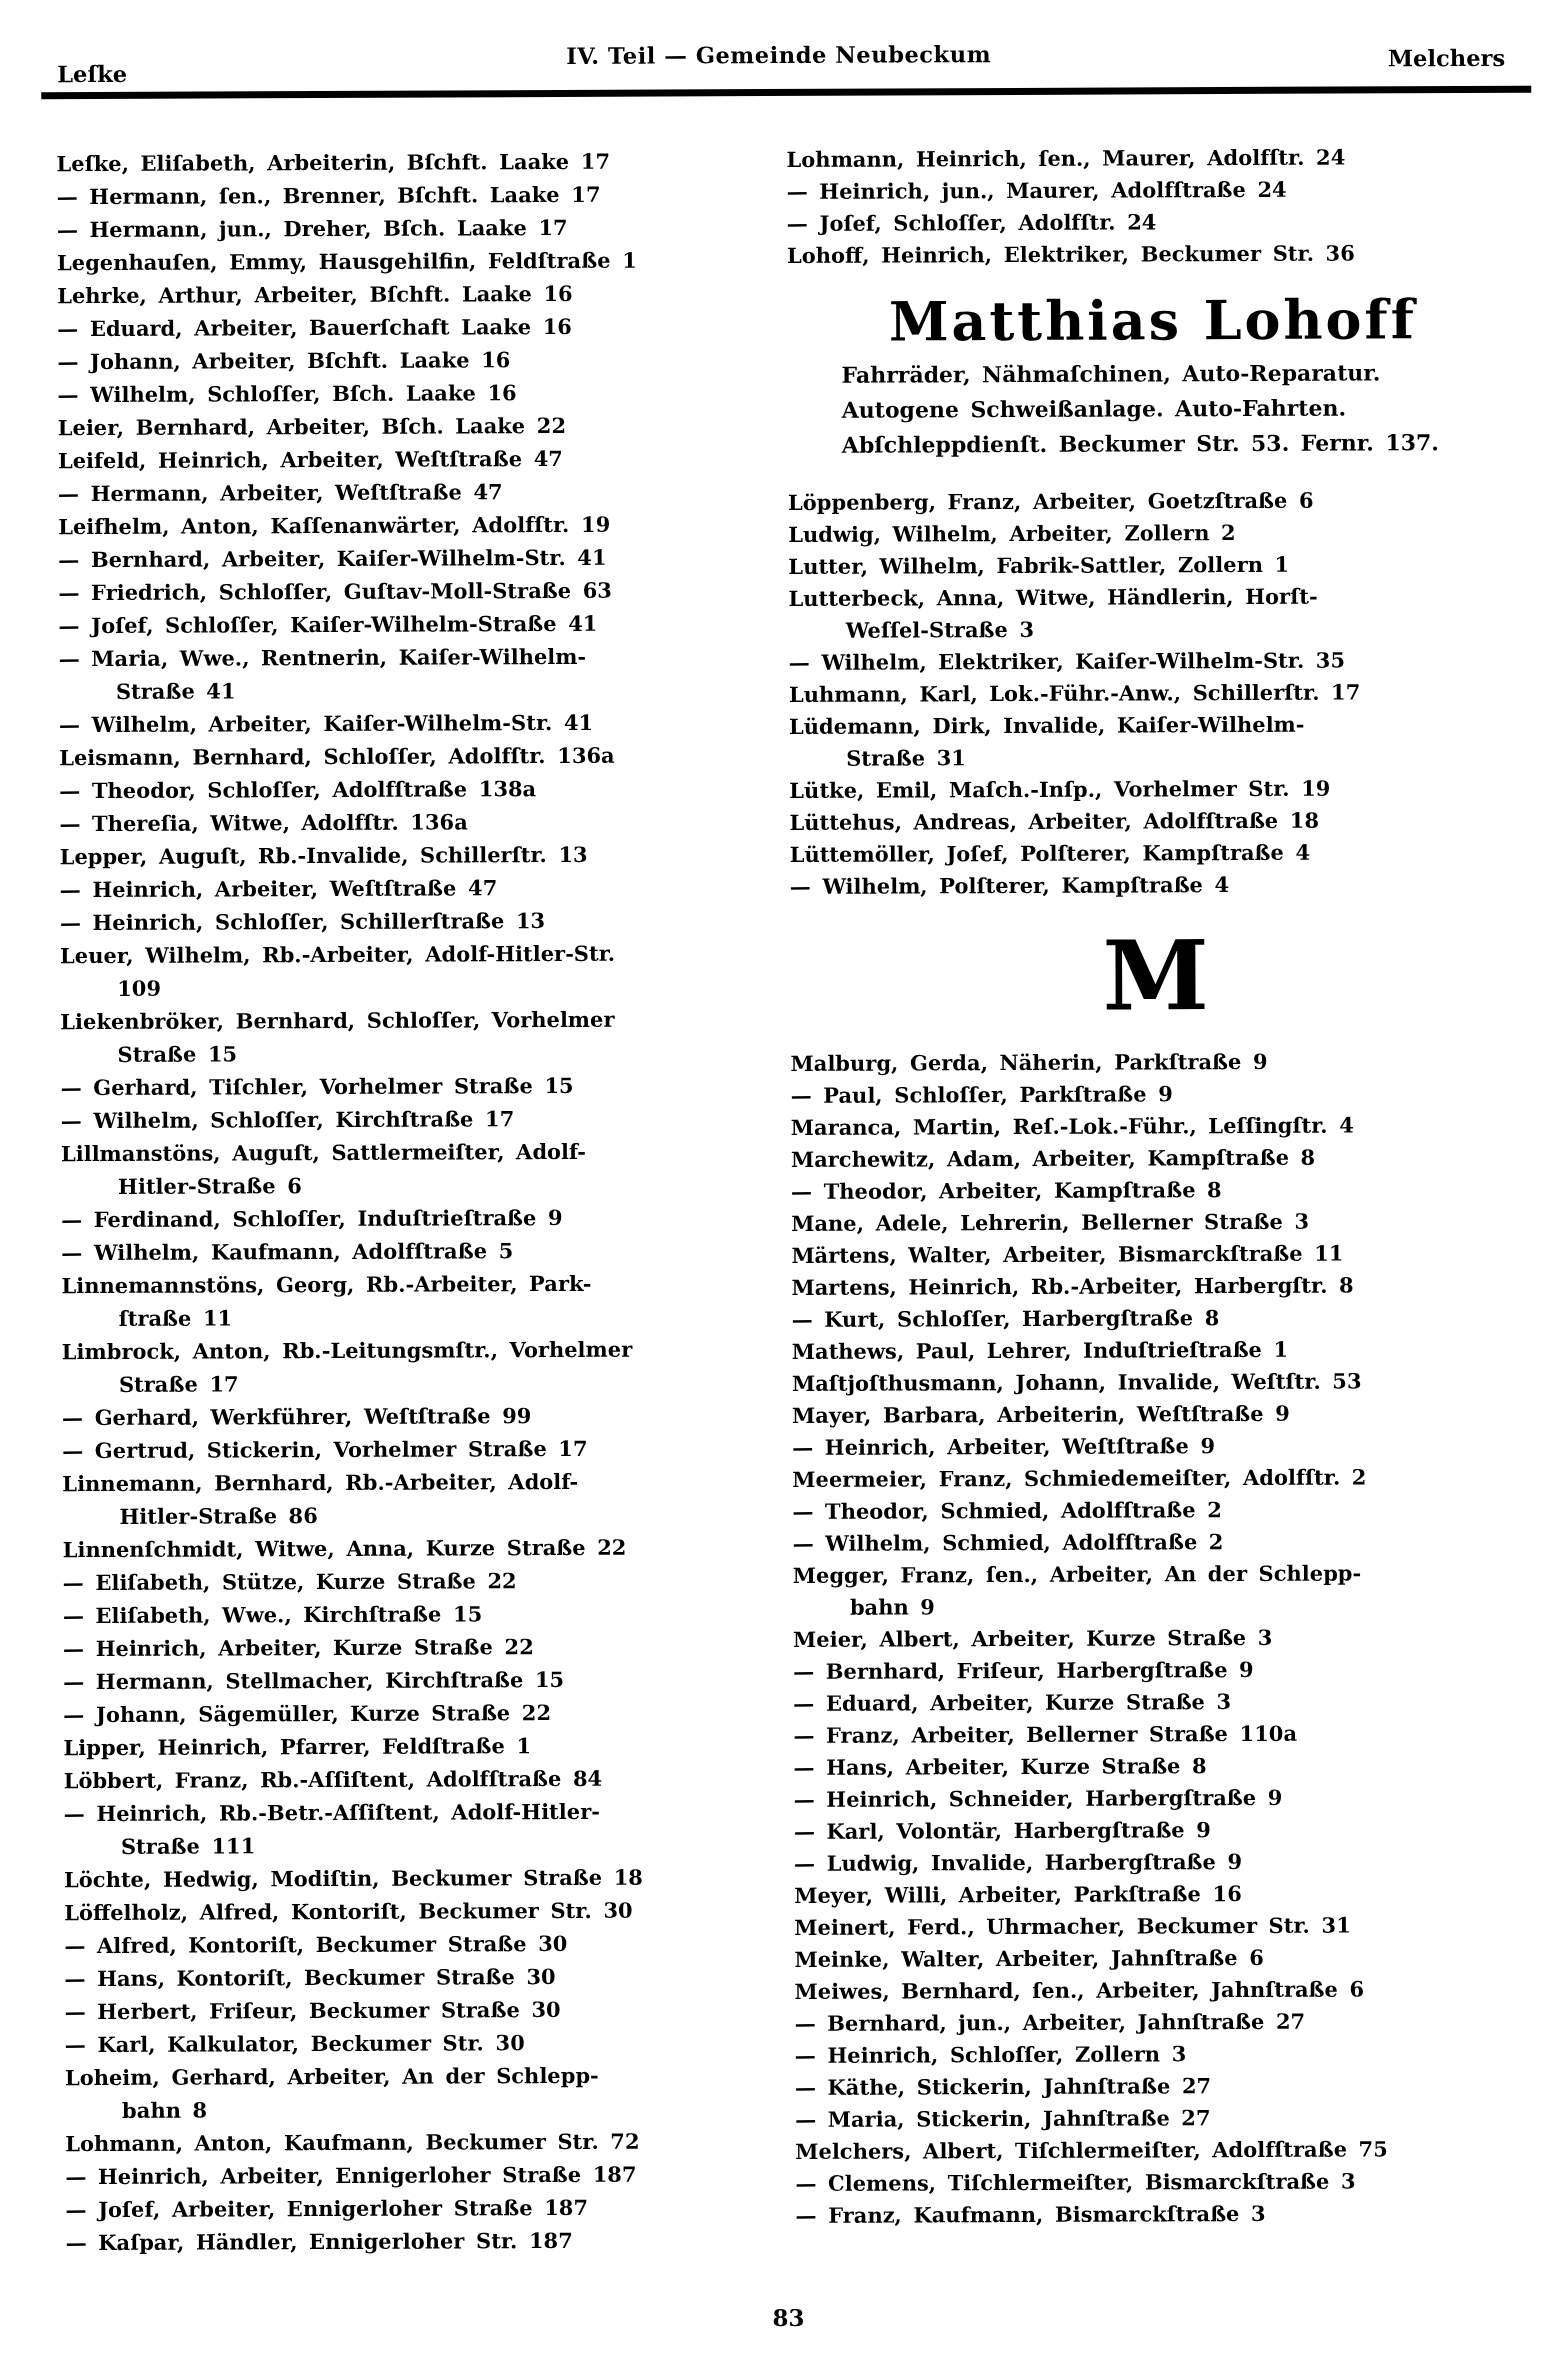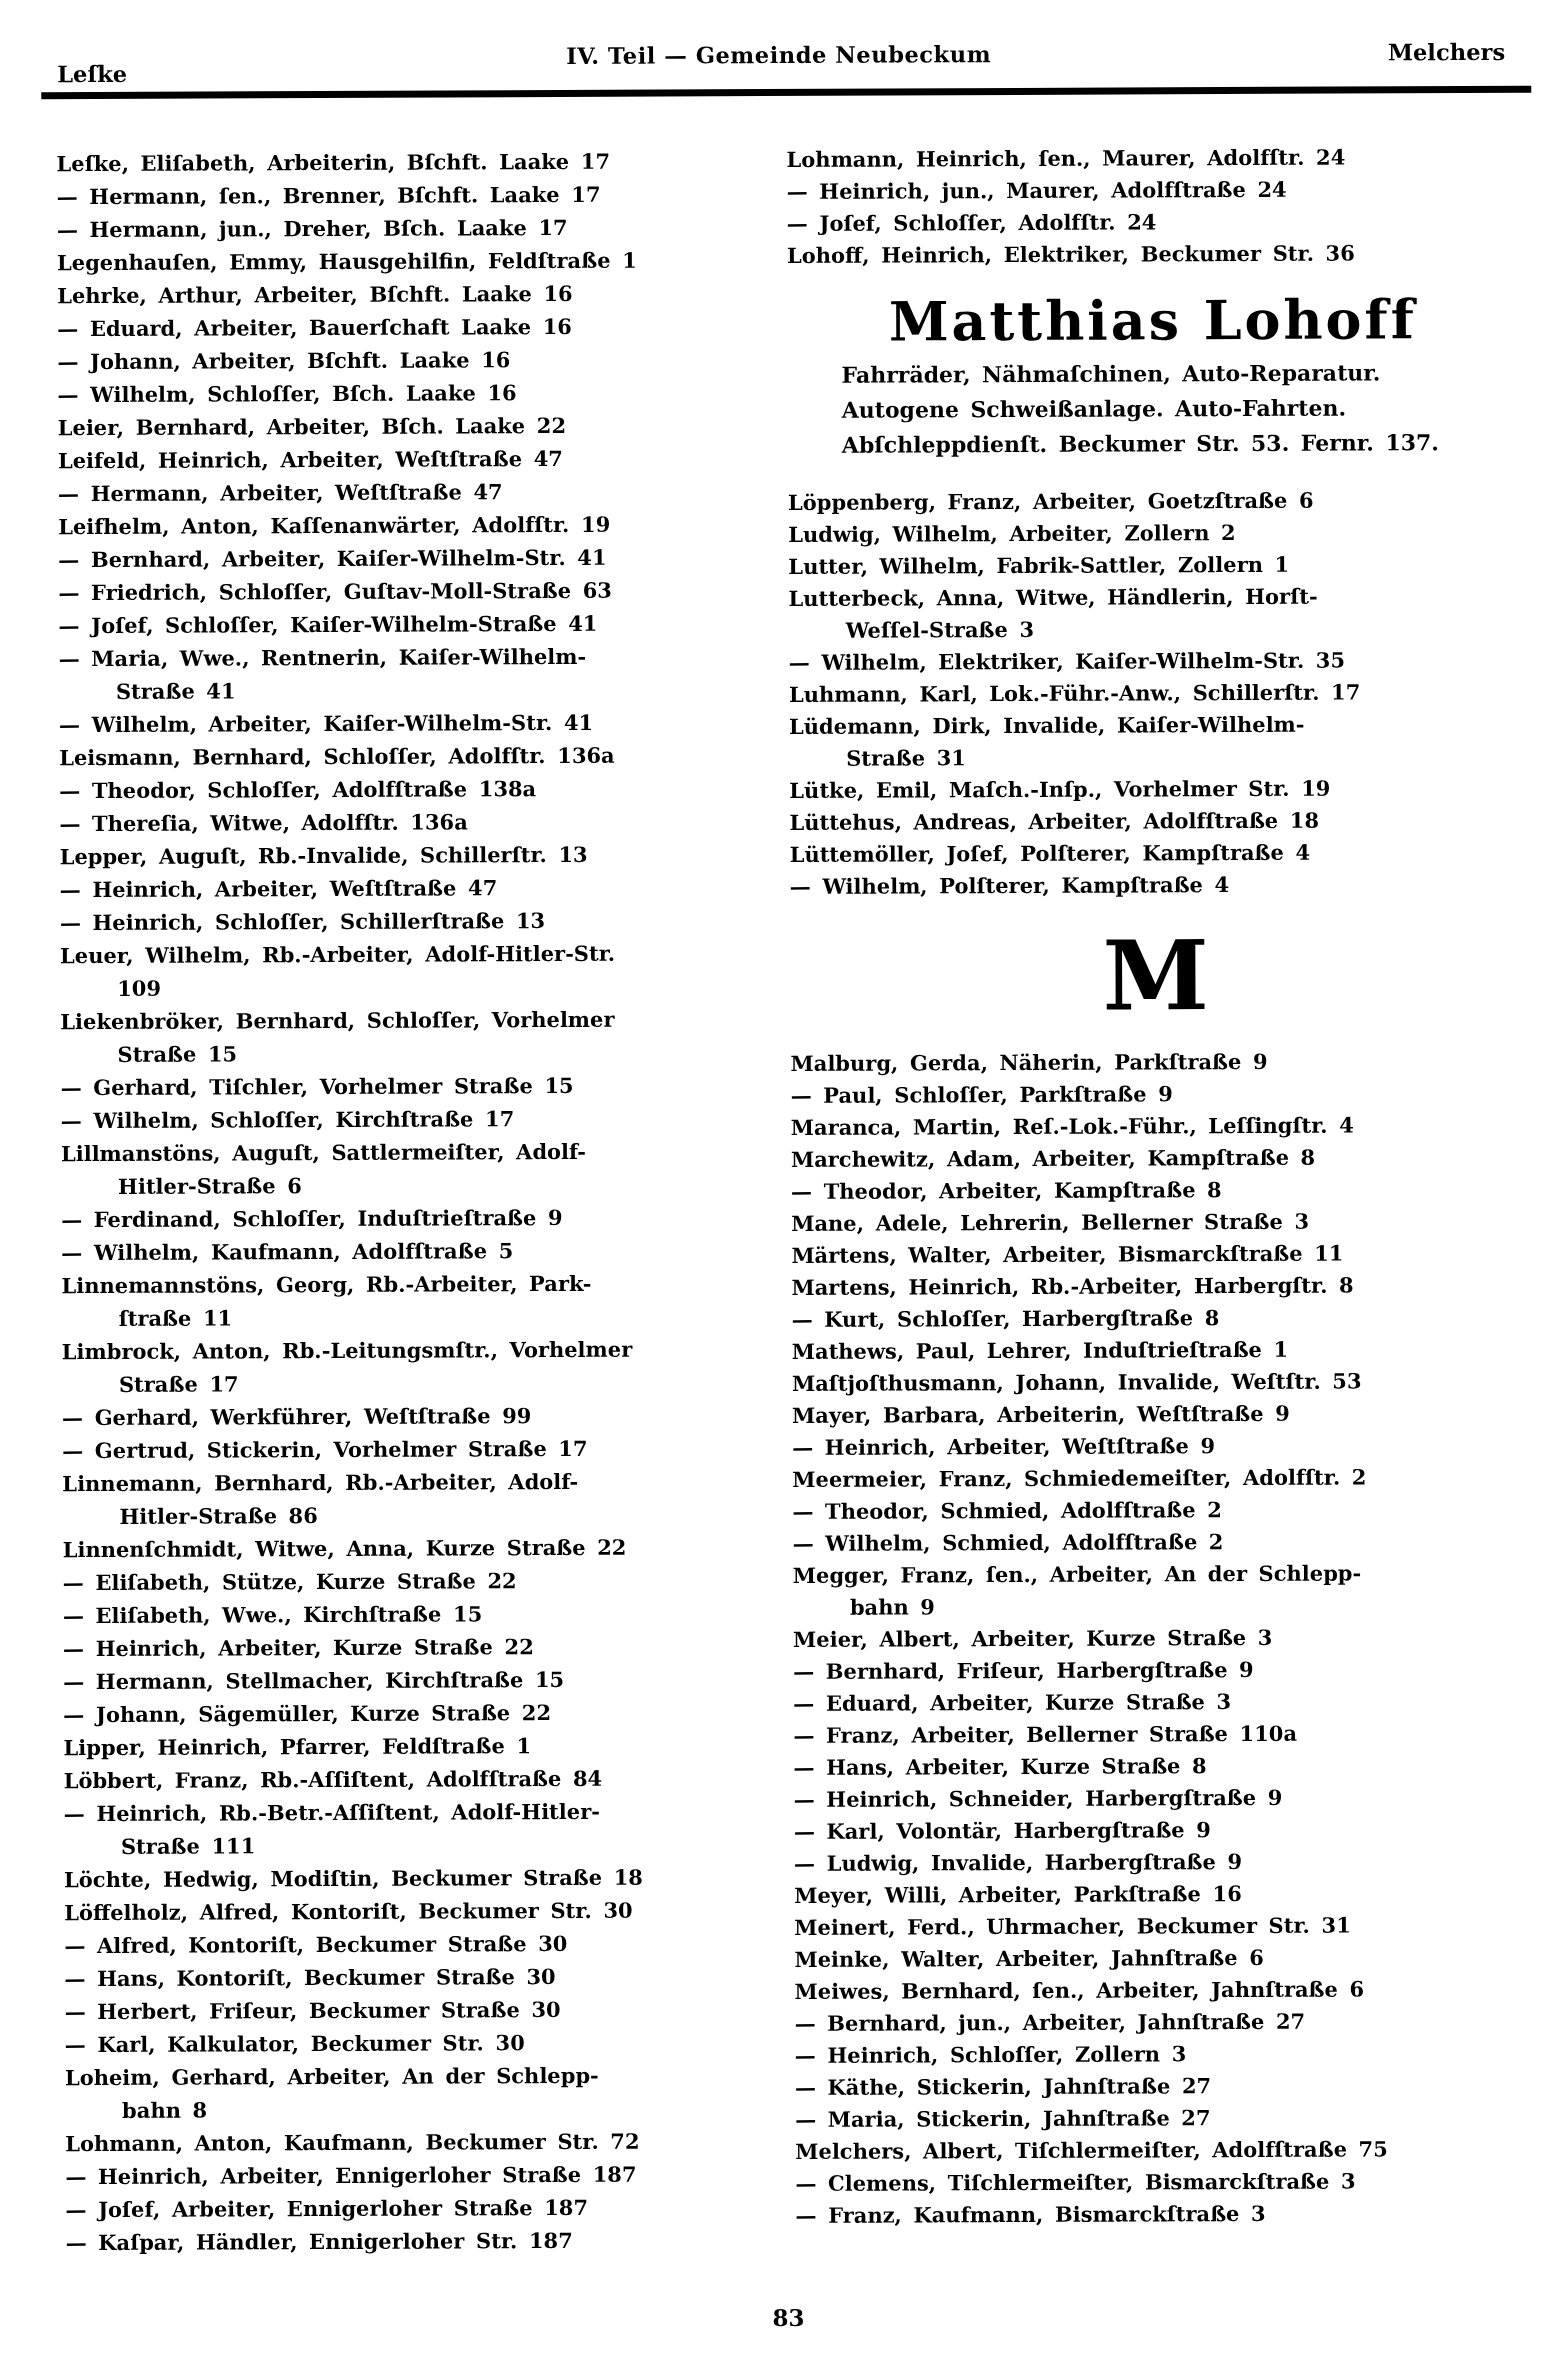--- a/index.html
+++ b/index.html
@@ -2,21 +2,21 @@
 <html style="font-size:7.7px"><head>
 <meta charset="utf-8">
 <style>
   html,body{margin:0;padding:0;background:#ffffff;}
   body{width:1567px;height:2354px;overflow:hidden;position:relative;
        font-family:"DejaVu Serif","Liberation Serif",serif;color:#000;}
   .scan{position:absolute;inset:0;transform:rotate(-0.25deg);transform-origin:50% 50%;}
   .header{position:absolute;top:42px;left:0;width:100%;height:29px;font-size:22.6px;font-weight:700;}
   .h-left{position:absolute;left:62px;top:16px;}
   .h-center{position:absolute;left:0;width:100%;text-align:center;top:0;letter-spacing:0.5px;}
-  .h-right{position:absolute;right:57px;top:0;}
+  .h-right{position:absolute;right:57px;top:6px;}
   .rule{position:absolute;top:89px;left:46px;right:31px;height:6.7px;background:#000;}
   .col{position:absolute;top:144px;}
   .col-left{left:61px;width:717px;}
   .col-right{left:791px;width:731px;}
   .line{white-space:nowrap;overflow:visible;font-size:21px;font-weight:700;word-spacing:4.3px;}
   .col-left .line{height:33px;line-height:33px;}
   .col-right .line{height:32px;line-height:32px;}
   .line.cont{padding-left:57px;}
   .ad{margin-top:14.4px;margin-bottom:24px;}
   .ad-title{font-size:54px;font-weight:700;line-height:72px;text-align:center;letter-spacing:2.9px;}

